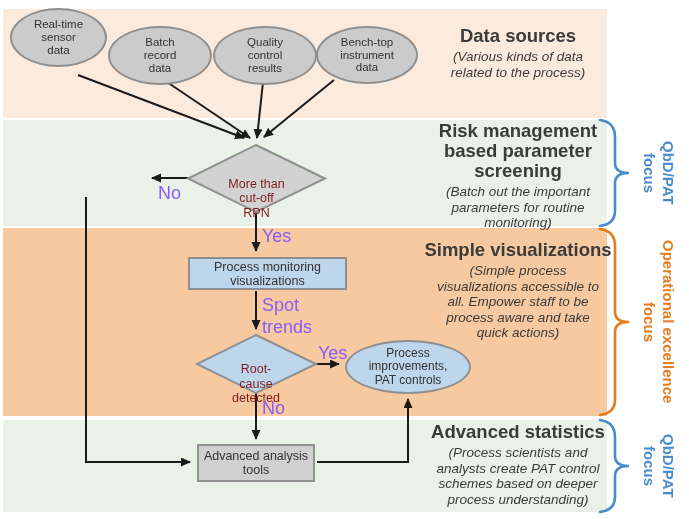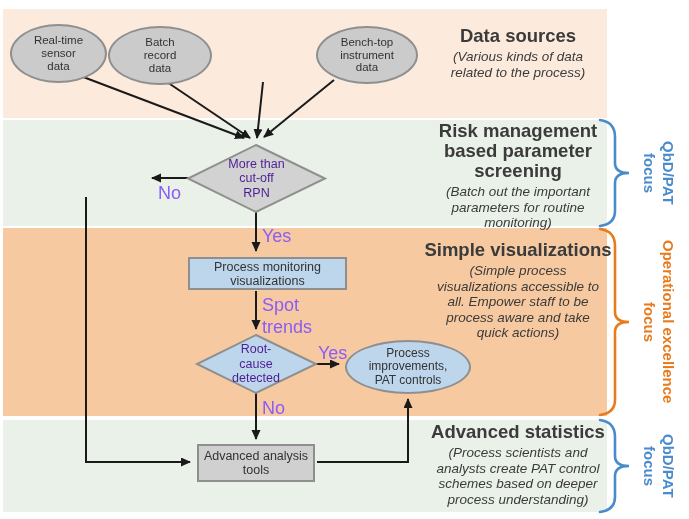--- a/index.html
+++ b/index.html
@@ -15,21 +15,21 @@
 
   svg.overlay{position:absolute;left:0;top:0;width:689px;height:519px;pointer-events:none;}
 
   .node{position:absolute;display:flex;align-items:center;justify-content:center;
     text-align:center;white-space:pre-line;line-height:1.12;color:#333;}
   .ellipse{border-radius:50%;border:2px solid #8f8f8f;background:#cbcbcb;font-size:11.5px;}
   .rect{border:2px solid #8f8f8f;background:#d0d0d0;font-size:12.5px;}
   .rect-blue{border:2px solid #8f8f8f;background:#bdd6ec;font-size:12.5px;}
   .ellipse-blue{border-radius:50%;border:2.5px solid #8f8f8f;background:#bdd6ec;font-size:12px;}
   .diamond-label{position:absolute;display:flex;align-items:center;justify-content:center;
-    text-align:center;white-space:pre-line;line-height:1.15;font-size:12.5px;color:#4c1d95;}
+    text-align:center;white-space:pre-line;line-height:1.15;font-size:12.5px;color:#7f1d1d;margin-top:20px;}
 
   .edge-label{position:absolute;font-size:18px;color:#8b5cf6;white-space:pre-line;line-height:1.2;}
 
   .tb{position:absolute;left:418px;width:200px;text-align:center;}
   .tb-heading{font-size:18.5px;font-weight:700;line-height:20px;white-space:pre-line;color:#3b3b3b;}
   .tb-sub{font-size:13.5px;font-style:italic;line-height:15.5px;white-space:pre-line;margin-top:3px;color:#3b3b3b;}
 
   .side-label{position:absolute;left:634px;width:50px;display:flex;align-items:center;justify-content:center;
     writing-mode:vertical-rl;white-space:pre-line;font-size:15px;font-weight:700;line-height:19px;text-align:center;}
   .side-blue{color:#4a8bcc;}
@@ -72,26 +72,29 @@
     <path d="M317,462 L408,462 L408,399" stroke="#1a1a1a" stroke-width="2" fill="none" marker-end="url(#arr)"></path>
 
     <polygon points="256,145 325,178.5 256,212 188,178.5" fill="#d2d2d2" stroke="#8f8f8f" stroke-width="2"></polygon>
     <polygon points="256,335 316,364 256,393 197,364" fill="#bdd6ec" stroke="#8f8f8f" stroke-width="2"></polygon>
 
     <path d="M600,120 Q615,122 615,137 L615,163 Q615,173 629,173 Q615,173 615,183 L615,211 Q615,224 600,226" stroke="#4a8bcc" stroke-width="2.6" fill="none" stroke-linecap="round"></path>
     <path d="M600,229 Q615,231 615,246 L615,312 Q615,322 629,322 Q615,322 615,332 L615,400 Q615,413 600,415" stroke="#e77b1e" stroke-width="2.6" fill="none" stroke-linecap="round"></path>
     <path d="M600,420 Q615,422 615,437 L615,456 Q615,466 629,466 Q615,466 615,476 L615,497 Q615,510 600,512" stroke="#4a8bcc" stroke-width="2.6" fill="none" stroke-linecap="round"></path>
   </svg>
 
-  <div class="node ellipse" style="left:10px;top:24px;width:93px;height:55px;">Real-time
+  <div class="node ellipse" style="left:10px;top:8px;width:93px;height:55px;">Real-time
 sensor
 data</div>
   <div class="node ellipse" style="left:108px;top:26px;width:100px;height:55px;">Batch
 record
 data</div>
+  <div class="node ellipse" style="left:213px;top:26px;width:100px;height:55px;">Quality
+control
+results</div>
   <div class="node ellipse" style="left:316px;top:26px;width:98px;height:54px;">Bench-top
 instrument
 data</div>
 
   <div class="node rect-blue" style="left:188px;top:257px;width:155px;height:29px;">Process monitoring
 visualizations</div>
   <div class="node rect" style="left:197px;top:444px;width:114px;height:34px;">Advanced analysis
 tools</div>
 
   <div class="diamond-label" style="left:198px;top:150px;width:117px;height:57px;">More than

